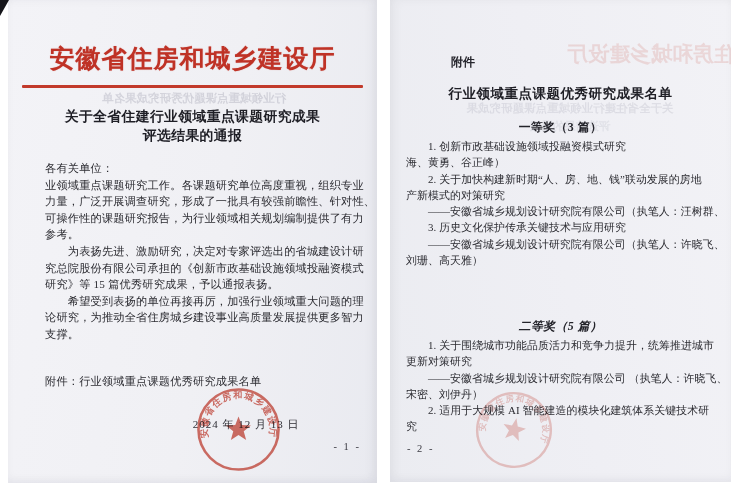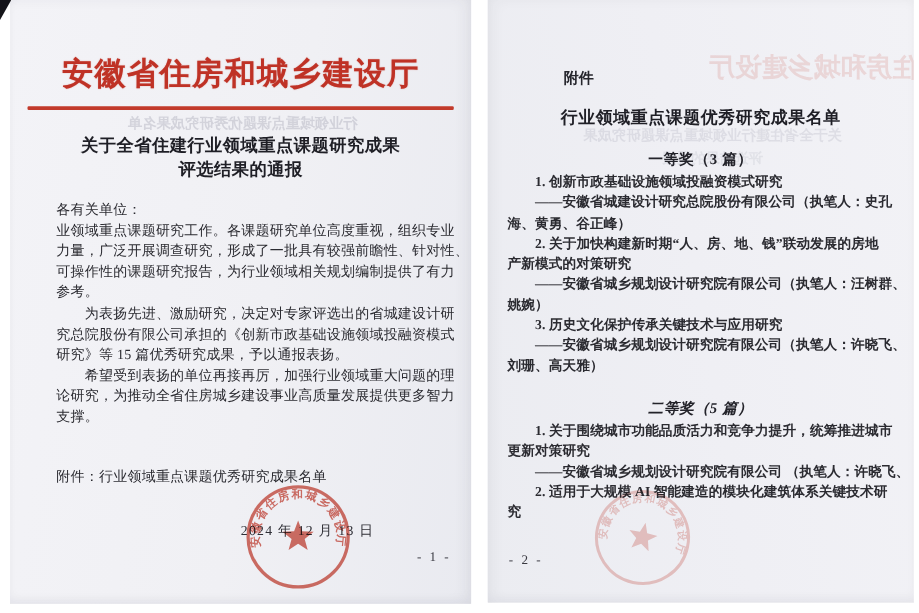--- a/index.html
+++ b/index.html
@@ -55,21 +55,21 @@
     color:rgba(195,60,45,.15);transform:scaleX(-1);white-space:nowrap;
   }
   .p2-attach-label{left:45px;top:54px;font-size:12px;font-weight:600;color:#26262d;margin-left:16px;}
   .p2-bleed1{left:50px;top:101px;width:260px;font-size:11.5px;text-align:center;color:rgba(55,58,85,.10);}
   .p2-bleed2{left:95px;top:119px;width:170px;font-size:11.5px;text-align:center;color:rgba(55,58,85,.08);}
   .p2-title{left:0;top:85px;width:100%;font-size:13.5px;font-weight:bold;color:#1f1f26;letter-spacing:.5px;}
   .p2-heading{left:0;width:100%;font-size:11.8px;font-weight:bold;color:#23232a;letter-spacing:.5px;}
   .p2-h1{top:120px;}
   .p2-h2{top:319px;font-style:italic;}
   .p2-list{left:16px;width:300px;font-size:10.9px;line-height:16.3px;letter-spacing:.1px;}
-  .p2-list .ln{white-space:nowrap;font-weight:bold;}
+  .p2-list .ln{white-space:nowrap;}
   .p2-list--first{top:138px;}
   .p2-list--second{top:337px;}
   .p2-pagenum{left:17px;top:443px;font-size:10.5px;letter-spacing:2px;color:#3a3a42;}
   .seal-circle{fill:none;stroke:#cf5144;stroke-width:3;}
   .seal-star{fill:#cf5144;}
   .seal-arc-text{fill:#cf5144;font-size:10.5px;letter-spacing:1.5px;font-weight:bold;
     font-family:"Liberation Serif","DejaVu Serif",serif;}
 </style>
 </head>
 <body>
@@ -116,36 +116,35 @@
     <div class="abs p2-bleed-red">安徽省住房和城乡建设厅</div>
     <div class="abs p2-bleed1 bleed nowrap">关于全省住建行业领域重点课题研究成果</div>
     <div class="abs p2-bleed2 bleed nowrap">评选结果的通报</div>
 
     <div class="abs p2-attach-label nowrap">附件</div>
     <div class="abs p2-title center nowrap">行业领域重点课题优秀研究成果名单</div>
 
     <div class="abs p2-heading p2-h1 center nowrap">一等奖（3 篇）</div>
     <div class="abs p2-list p2-list--first">
       <div class="ln">　　1. 创新市政基础设施领域投融资模式研究</div>
-      <div class="ln">　　——安徽省城建设计研究总院股份有限公司（执笔人：史孔</div>
       <div class="ln">海、黄勇、谷正峰）</div>
       <div class="ln">　　2. 关于加快构建新时期“人、房、地、钱”联动发展的房地</div>
       <div class="ln">产新模式的对策研究</div>
       <div class="ln">　　——安徽省城乡规划设计研究院有限公司（执笔人：汪树群、</div>
-      <div class="ln">姚婉）</div>
       <div class="ln">　　3. 历史文化保护传承关键技术与应用研究</div>
       <div class="ln">　　——安徽省城乡规划设计研究院有限公司（执笔人：许晓飞、</div>
       <div class="ln">刘珊、高天雅）</div>
     </div>
 
     <div class="abs p2-heading p2-h2 center nowrap">二等奖（5 篇）</div>
     <div class="abs p2-list p2-list--second">
       <div class="ln">　　1. 关于围绕城市功能品质活力和竞争力提升，统筹推进城市</div>
       <div class="ln">更新对策研究</div>
       <div class="ln">　　——安徽省城乡规划设计研究院有限公司 （执笔人：许晓飞、</div>
+      <div class="ln">宋密、刘伊丹）</div>
       <div class="ln">　　2. 适用于大规模 AI 智能建造的模块化建筑体系关键技术研</div>
       <div class="ln">究</div>
     </div>
 
     <svg class="seal seal--ghost" viewBox="0 0 100 100">
       <circle class="seal-circle" cx="50" cy="50" r="46"></circle>
       <polygon class="seal-star" points="50,35 46.3,44.9 35.7,45.4 44,51.9 41.2,62.1 50,56.3 58.8,62.1 56,51.9 64.3,45.4 53.7,44.9"></polygon>
       <defs>
           <path id="sealArc2" d="M 16.2,62.3 A 36,36 0 1 1 83.8,62.3" fill="none"></path>
         </defs>

